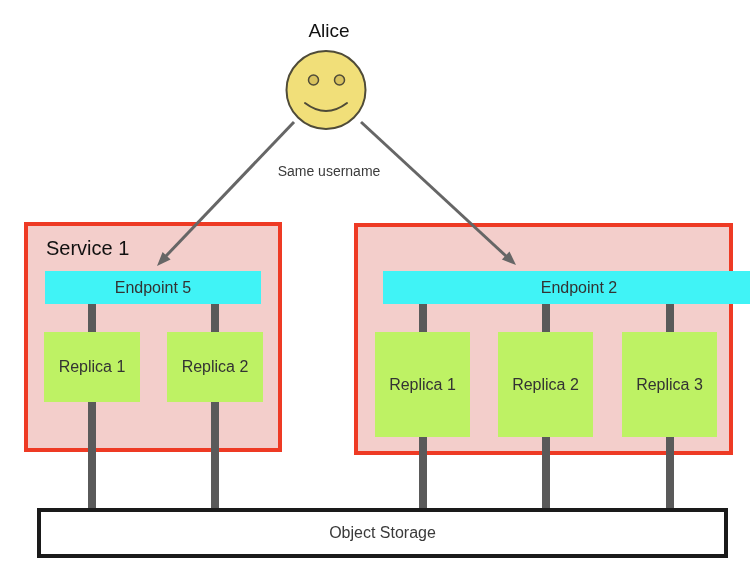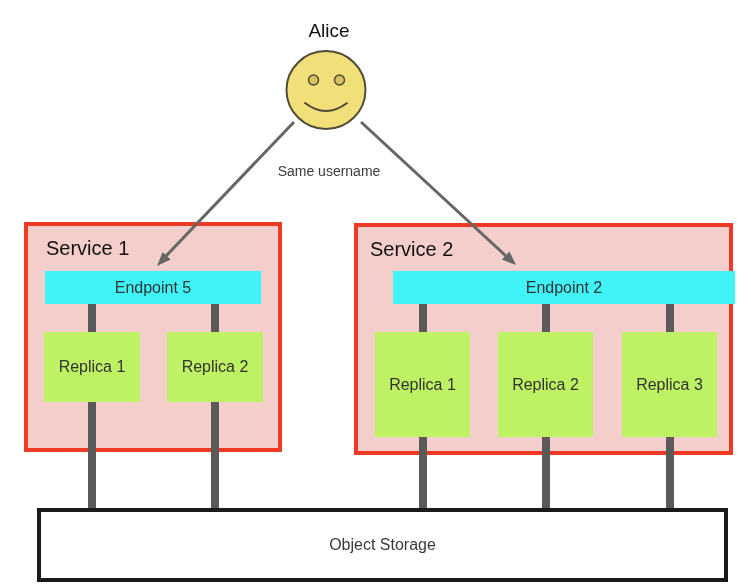--- a/index.html
+++ b/index.html
@@ -29,21 +29,21 @@
   .svc-label{font-size:20px;color:#111111;z-index:2;}
   .svc1-label{left:46px;top:237px;}
   .svc2-label{left:370px;top:238px;}
   
   .endpoint{
     background:#40f3f6;height:33px;z-index:3;
     display:flex;align-items:center;justify-content:center;
     font-size:16px;color:#333333;
   }
   .endpoint1{left:45px;top:271px;width:216px;}
-  .endpoint2{left:393px;top:271px;width:342px;}
+  .endpoint2{left:383px;top:271px;width:342px;padding-left:25px;}
   
   .connector{width:8px;background:#5a5a5a;z-index:2;}
   .c1{left:88px;top:302px;height:208px;}
   .c2{left:211px;top:302px;height:208px;}
   .c3{left:419px;top:302px;height:208px;}
   .c4{left:542px;top:302px;height:208px;}
   .c5{left:666px;top:302px;height:208px;}
   
   .replica{
     background:#bef264;z-index:3;
@@ -52,21 +52,21 @@
   }
   .s1r{top:332px;width:96px;height:70px;}
   .s1r1{left:44px;}
   .s1r2{left:167px;}
   .s2r{top:332px;width:95px;height:105px;}
   .s2r1{left:375px;}
   .s2r2{left:498px;}
   .s2r3{left:622px;}
   
   .storage{
-    left:37px;top:508px;width:691px;height:74px;
+    left:37px;top:508px;width:691px;height:50px;
     background:#ffffff;border:4px solid #1a1a1a;box-sizing:border-box;z-index:3;
     display:flex;align-items:center;justify-content:center;
     font-size:16px;color:#3a3a3a;
   }
   
   .overlay{left:0;top:0;z-index:4;pointer-events:none;}
 </style>
 </head>
 <body>
 
@@ -78,21 +78,20 @@
     <div>Same username</div>
   </div>
 
   <div class="abs service service1"></div>
   <div class="abs svc-label svc1-label">Service 1</div>
   <div class="abs endpoint endpoint1">
     <span>Endpoint 5</span>
   </div>
 
   <div class="abs service service2"></div>
-  <div class="abs svc-label svc2-label">Service 2</div>
   <div class="abs endpoint endpoint2">
     <span>Endpoint 2</span>
   </div>
 
   <div class="abs connector c1"></div>
   <div class="abs connector c2"></div>
   <div class="abs connector c3"></div>
   <div class="abs connector c4"></div>
   <div class="abs connector c5"></div>
 

